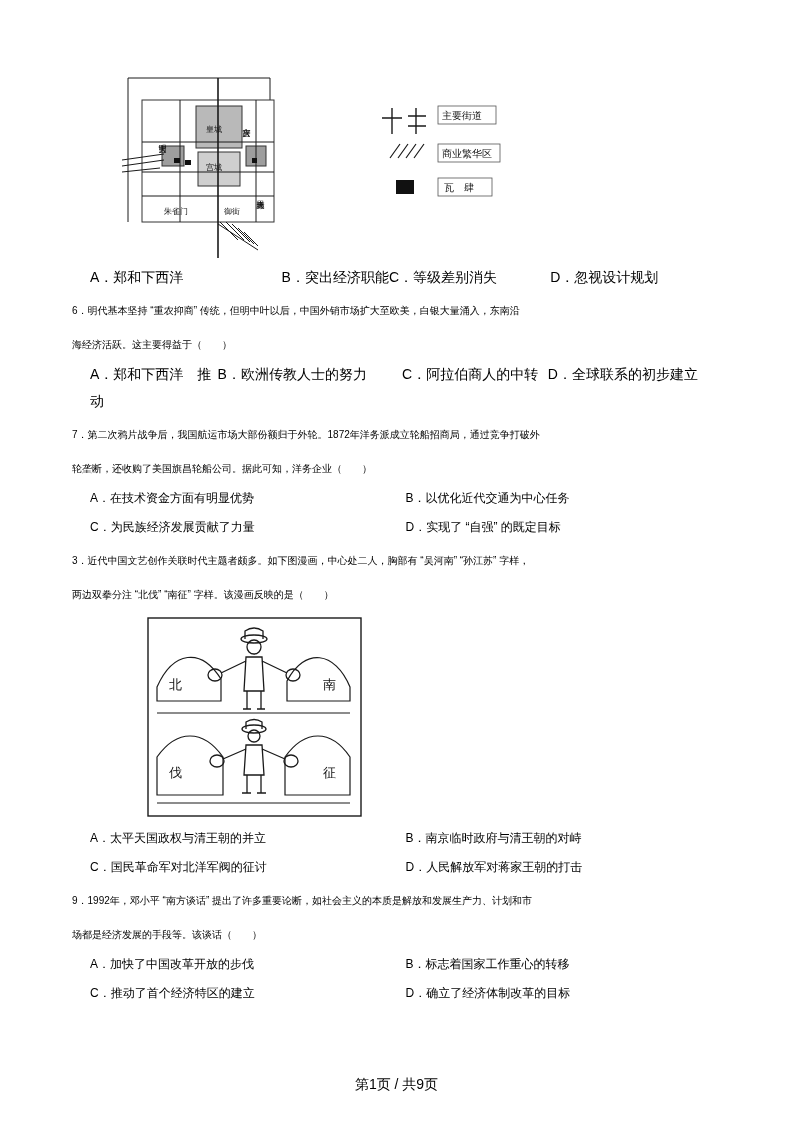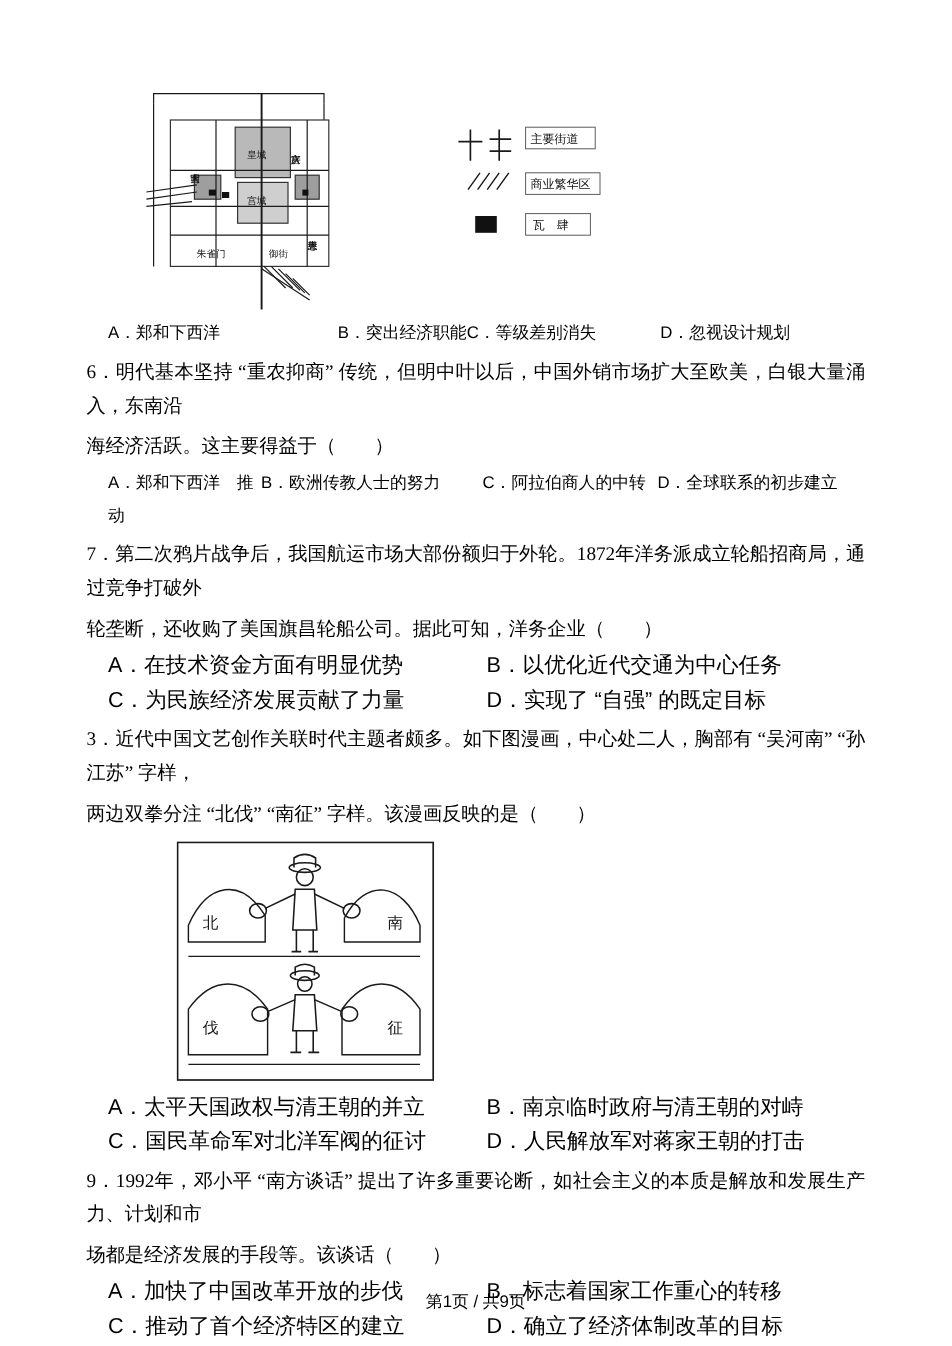--- a/index.html
+++ b/index.html
@@ -19,25 +19,24 @@
     width: 793px;
     height: 1122px;
     box-sizing: border-box;
     padding: 0 72px;
   }
   .content {
     padding-top: 72px;
   }
   
   .qtext {
-    font-size: 16px;
+    font-size: 10px;
     line-height: 28px;
     margin: 6px 0 2px 0;
     text-align: justify;
-    font-family: Liberation Serif, serif;
   }
   .opts-row {
     display: flex;
     font-size: 14px;
     line-height: 27px;
     margin: 2px 0;
   }
   .opts-row.inline4 > div {
     white-space: nowrap;
   }
@@ -46,21 +45,21 @@
   .opts-row.inline4 > div:nth-child(3) { width: 170px; }
   .opts-row.inline4 > div:nth-child(4) { width: 180px; }
 
   .opts-row.inline4b > div:nth-child(1) { width: 140px; padding-left: 18px;}
   .opts-row.inline4b > div:nth-child(2) { width: 175px; }
   .opts-row.inline4b > div:nth-child(3) { width: 160px; margin-left: 25px; }
   .opts-row.inline4b > div:nth-child(4) { width: 190px; }
 
   .opts-2col {
     display: flex;
-    font-size: 18px;
+    font-size: 12px;
     line-height: 27px;
     margin: 2px 0;
   }
   .opts-2col > div:first-child {
     width: 330px;
     padding-left: 18px;
   }
   .opts-2col > div:last-child {
     width: 330px;
   }

